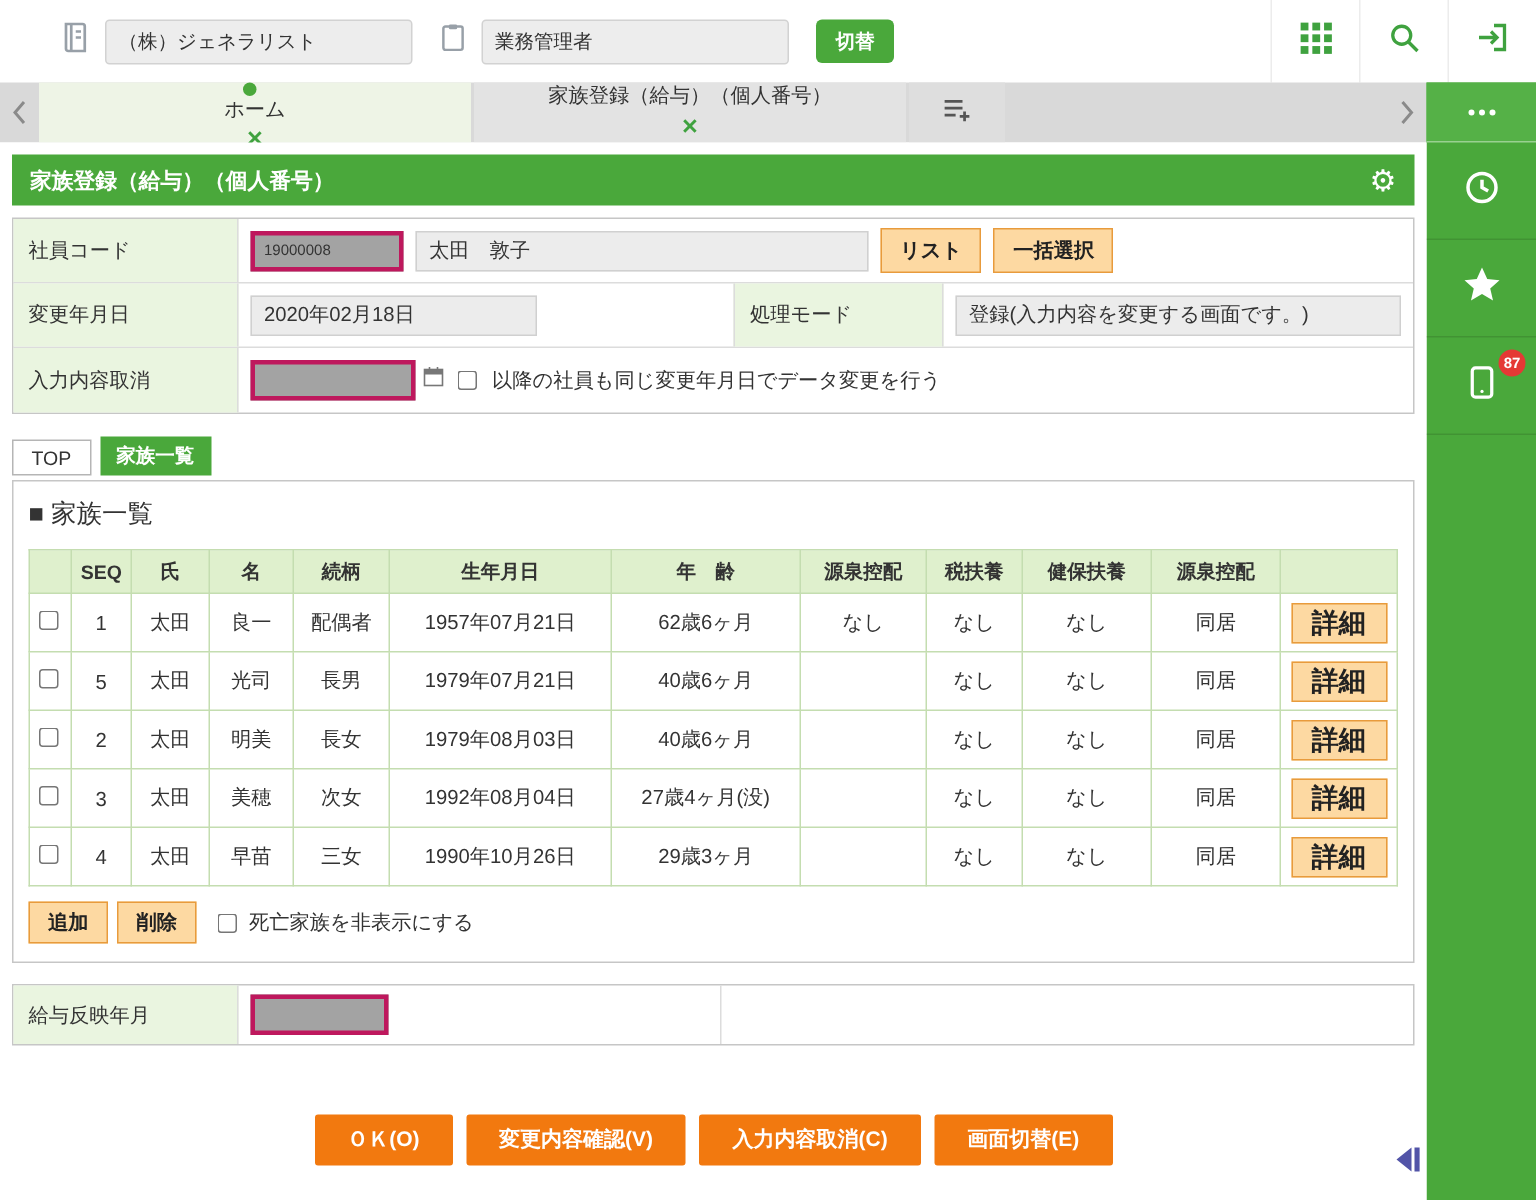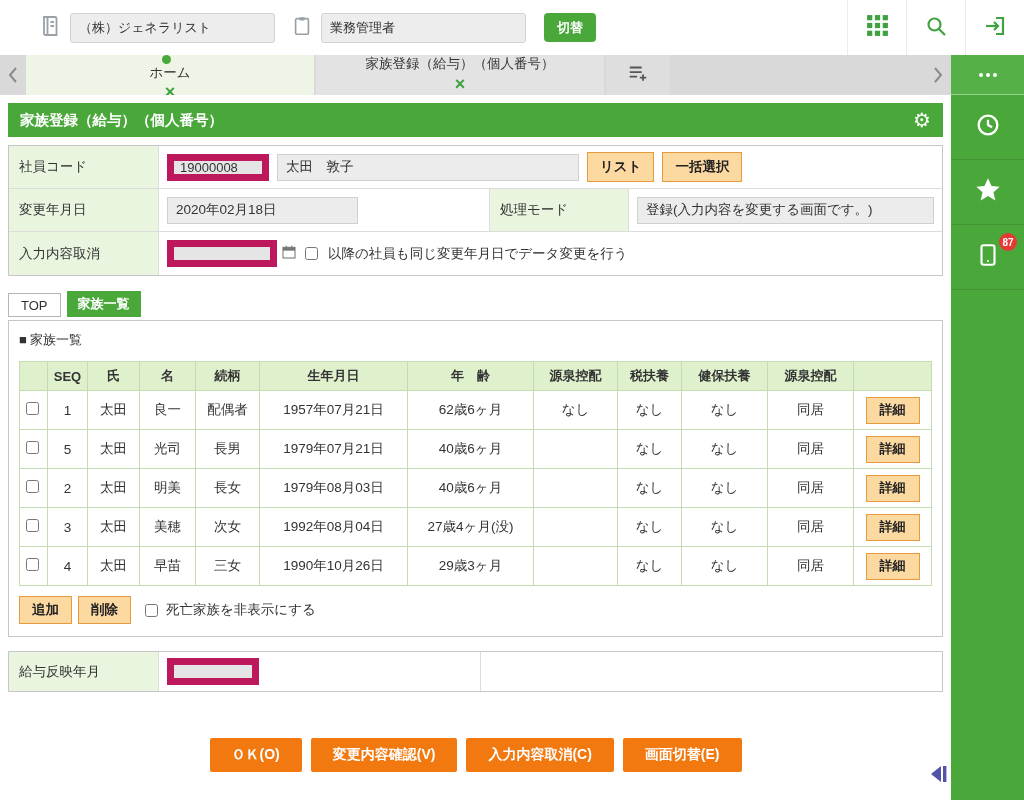--- a/index.html
+++ b/index.html
@@ -41,42 +41,42 @@
                padding:0 12px; font-weight:bold; font-size:14.5px; }
   .gear { margin-left:auto; font-size:20px; cursor:pointer; font-family:"DejaVu Sans",sans-serif; }
 
   .form-box { border:1px solid #c6c6c6; margin-top:8px; }
   .form-row { display:flex; align-items:stretch; min-height:43px; border-bottom:1px solid #dcdcdc; }
   .form-row:last-child { border-bottom:none; }
   .form-label { width:150px; min-width:150px; background:#eaf5e0; border-right:1px solid #dcdcdc;
                 display:flex; align-items:center; padding-left:10px; font-size:13.5px; color:#333; }
   .form-label.mid { width:140px; min-width:140px; border-left:1px solid #dcdcdc; }
   .form-content { display:flex; align-items:center; padding:6px 8px; gap:8px; flex:1; }
-  .text-input { height:27px; border:7px solid #be185d; padding:0 6px; font-size:13px; color:#333; background:#e5e5e5; }
+  .text-input { height:27px; border:3px solid #be185d; padding:0 6px; font-size:10px; color:#333; background:#a3a3a3; }
   .ro-field { background:#ececec; border:1px solid #d0d0d0; height:27px; display:flex; align-items:center;
               padding:0 8px; font-size:13.5px; color:#333; }
   .btn-sm { background:#fdd9a2; border:1px solid #e89b3c; font-weight:bold; font-size:13.5px; color:#222;
             height:30px; padding:0 12px; cursor:pointer; }
   .chk-label { font-size:13.5px; color:#333; }
   input[type=checkbox] { margin:0 2px 0 0; }
 
   .section-tabs { margin-top:15px; display:flex; gap:6px; align-items:flex-end; }
   .top-btn { background:#fff; border:1px solid #b5b5b5; height:24px; padding:0 12px; font-size:13px; color:#333; cursor:pointer; }
   .family-tab-btn { background:#4aa83b; color:#fff; border:none; height:26px; padding:0 11px;
                     font-size:13px; font-weight:bold; cursor:pointer;text-align:right; }
 
   .family-box { border:1px solid #c6c6c6; margin-top:3px; padding:6px 10px 12px; }
-  .section-title { font-size:13px; color:#333; margin:4px 0 8px;font-family:Liberation Serif, serif; }
+  .section-title { font-size:17px; color:#333; margin:4px 0 8px; }
 
   table.family-table { width:100%; border-collapse:collapse; table-layout:fixed;margin-top:12px; }
   .family-table th { background:#dff0cd; border:1px solid #c4ddb0; height:29px; font-size:13px;
                      font-weight:bold; color:#333; text-align:center; padding:0 2px; }
   .family-table td { border:1px solid #c4ddb0; height:39px; font-size:13.5px; color:#333;
                      text-align:center; padding:0 4px; overflow:hidden; white-space:nowrap; }
-  .btn-detail { height:27px; padding:0 13px; font-size:13px; }
+  .btn-detail { height:27px; padding:0 13px; font-size:18px; }
 
   .table-actions { margin-top:10px; display:flex; align-items:center; gap:6px; }
 
   .salary-box { border:1px solid #c6c6c6; margin-top:14px; display:flex; min-height:38px; }
   .salary-mid { flex:0 0 322px; border-right:1px solid #dcdcdc; }
 
   .footer-buttons { margin-top:46px; display:flex; justify-content:center; gap:9px; }
   .btn-footer { background:#f2790f; color:#fff; border:none; height:34px; padding:0 22px;
                 font-weight:bold; font-size:14px; border-radius:2px; cursor:pointer; }
 

